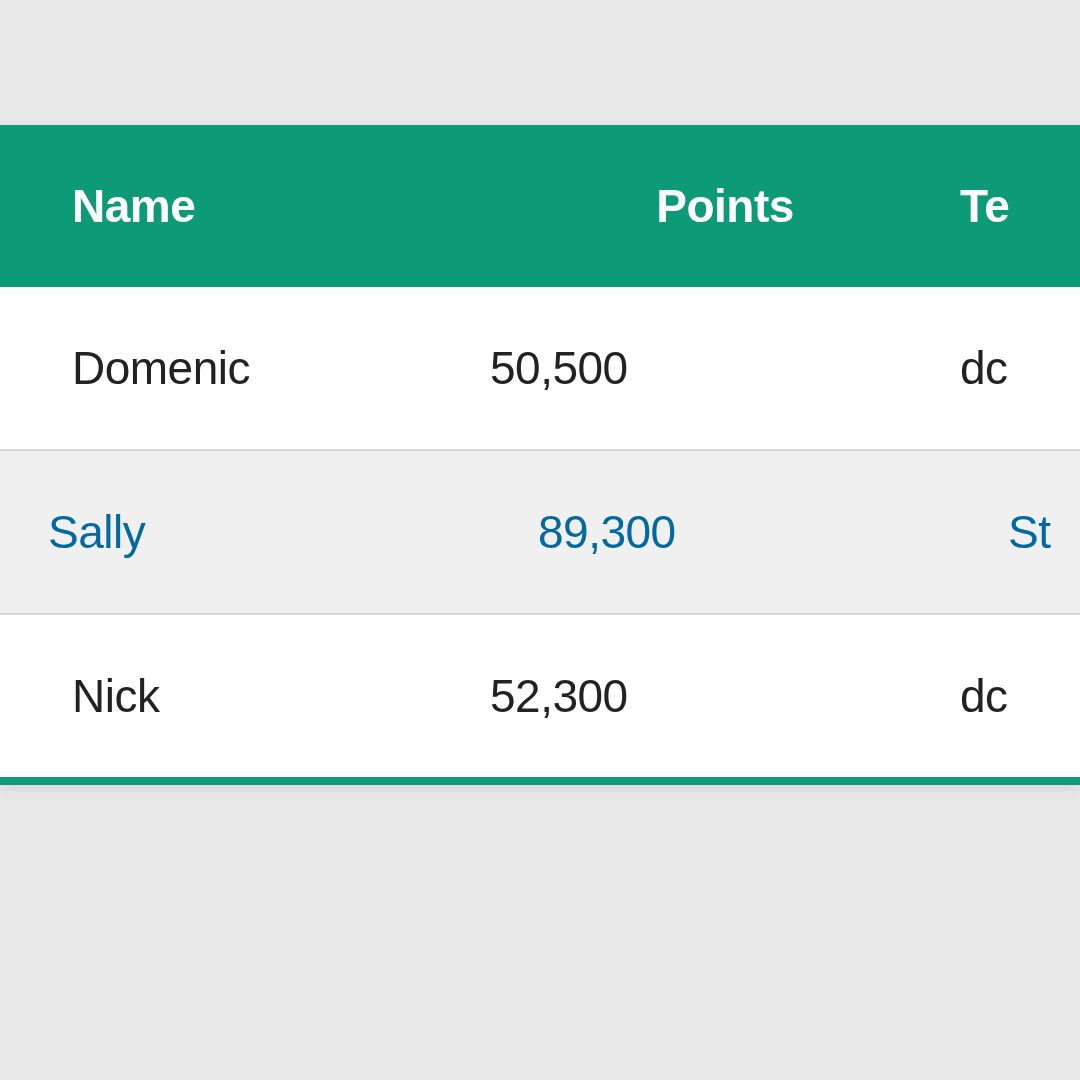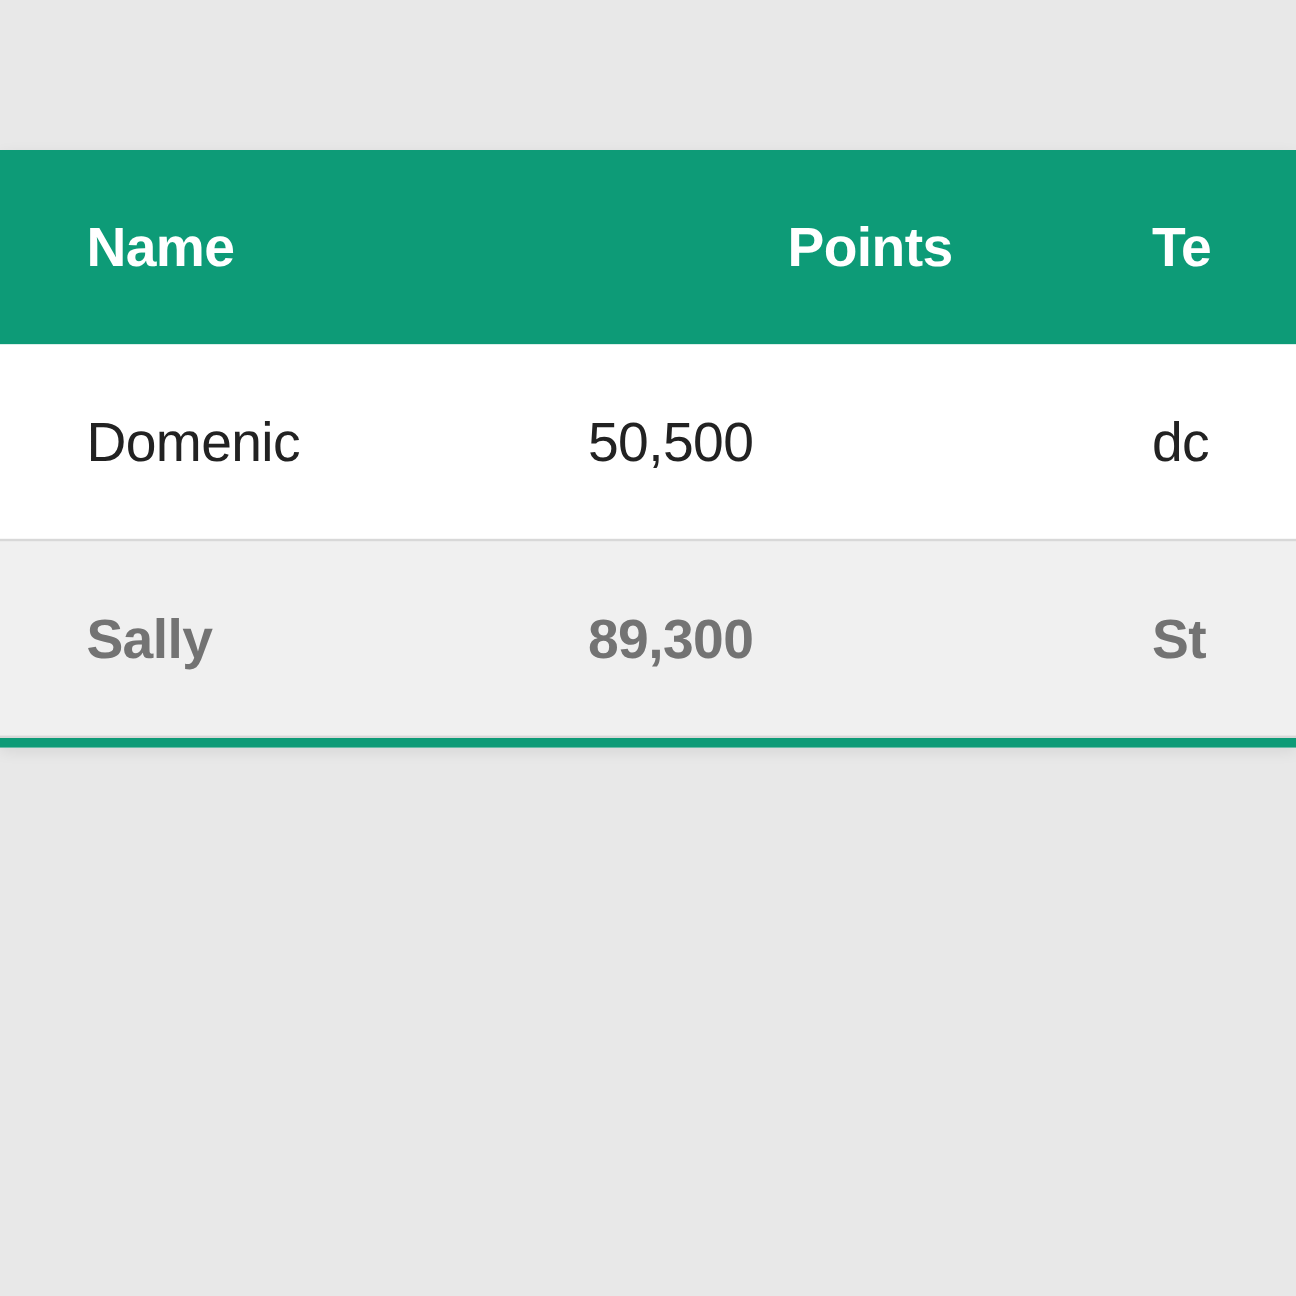--- a/index.html
+++ b/index.html
@@ -63,22 +63,23 @@
     td {
       font-size: 46px;
       padding: 54px 0 54px 0;
       color: #222222;
       letter-spacing: -0.5px;
     }
     td:nth-child(1) {
       padding-left: 72px;
     }
     tbody tr.highlighted td {
-      color: #737373;
-      font-weight: 700;
+      color: #0369a1;
+      font-weight: 400;
+      padding-left: 48px;
     }
   </style>
 </head>
 <body>
 
 <div class="table-container">
   <table>
     <thead>
       <tr>
         <th>Name</th>
@@ -90,15 +91,20 @@
       <tr>
         <td>Domenic</td>
         <td>50,500</td>
         <td>dc</td>
       </tr>
       <tr class="highlighted">
         <td>Sally</td>
         <td>89,300</td>
         <td>St</td>
       </tr>
+      <tr>
+        <td>Nick</td>
+        <td>52,300</td>
+        <td>dc</td>
+      </tr>
     </tbody>
   </table>
 </div>
 
 </body></html>

